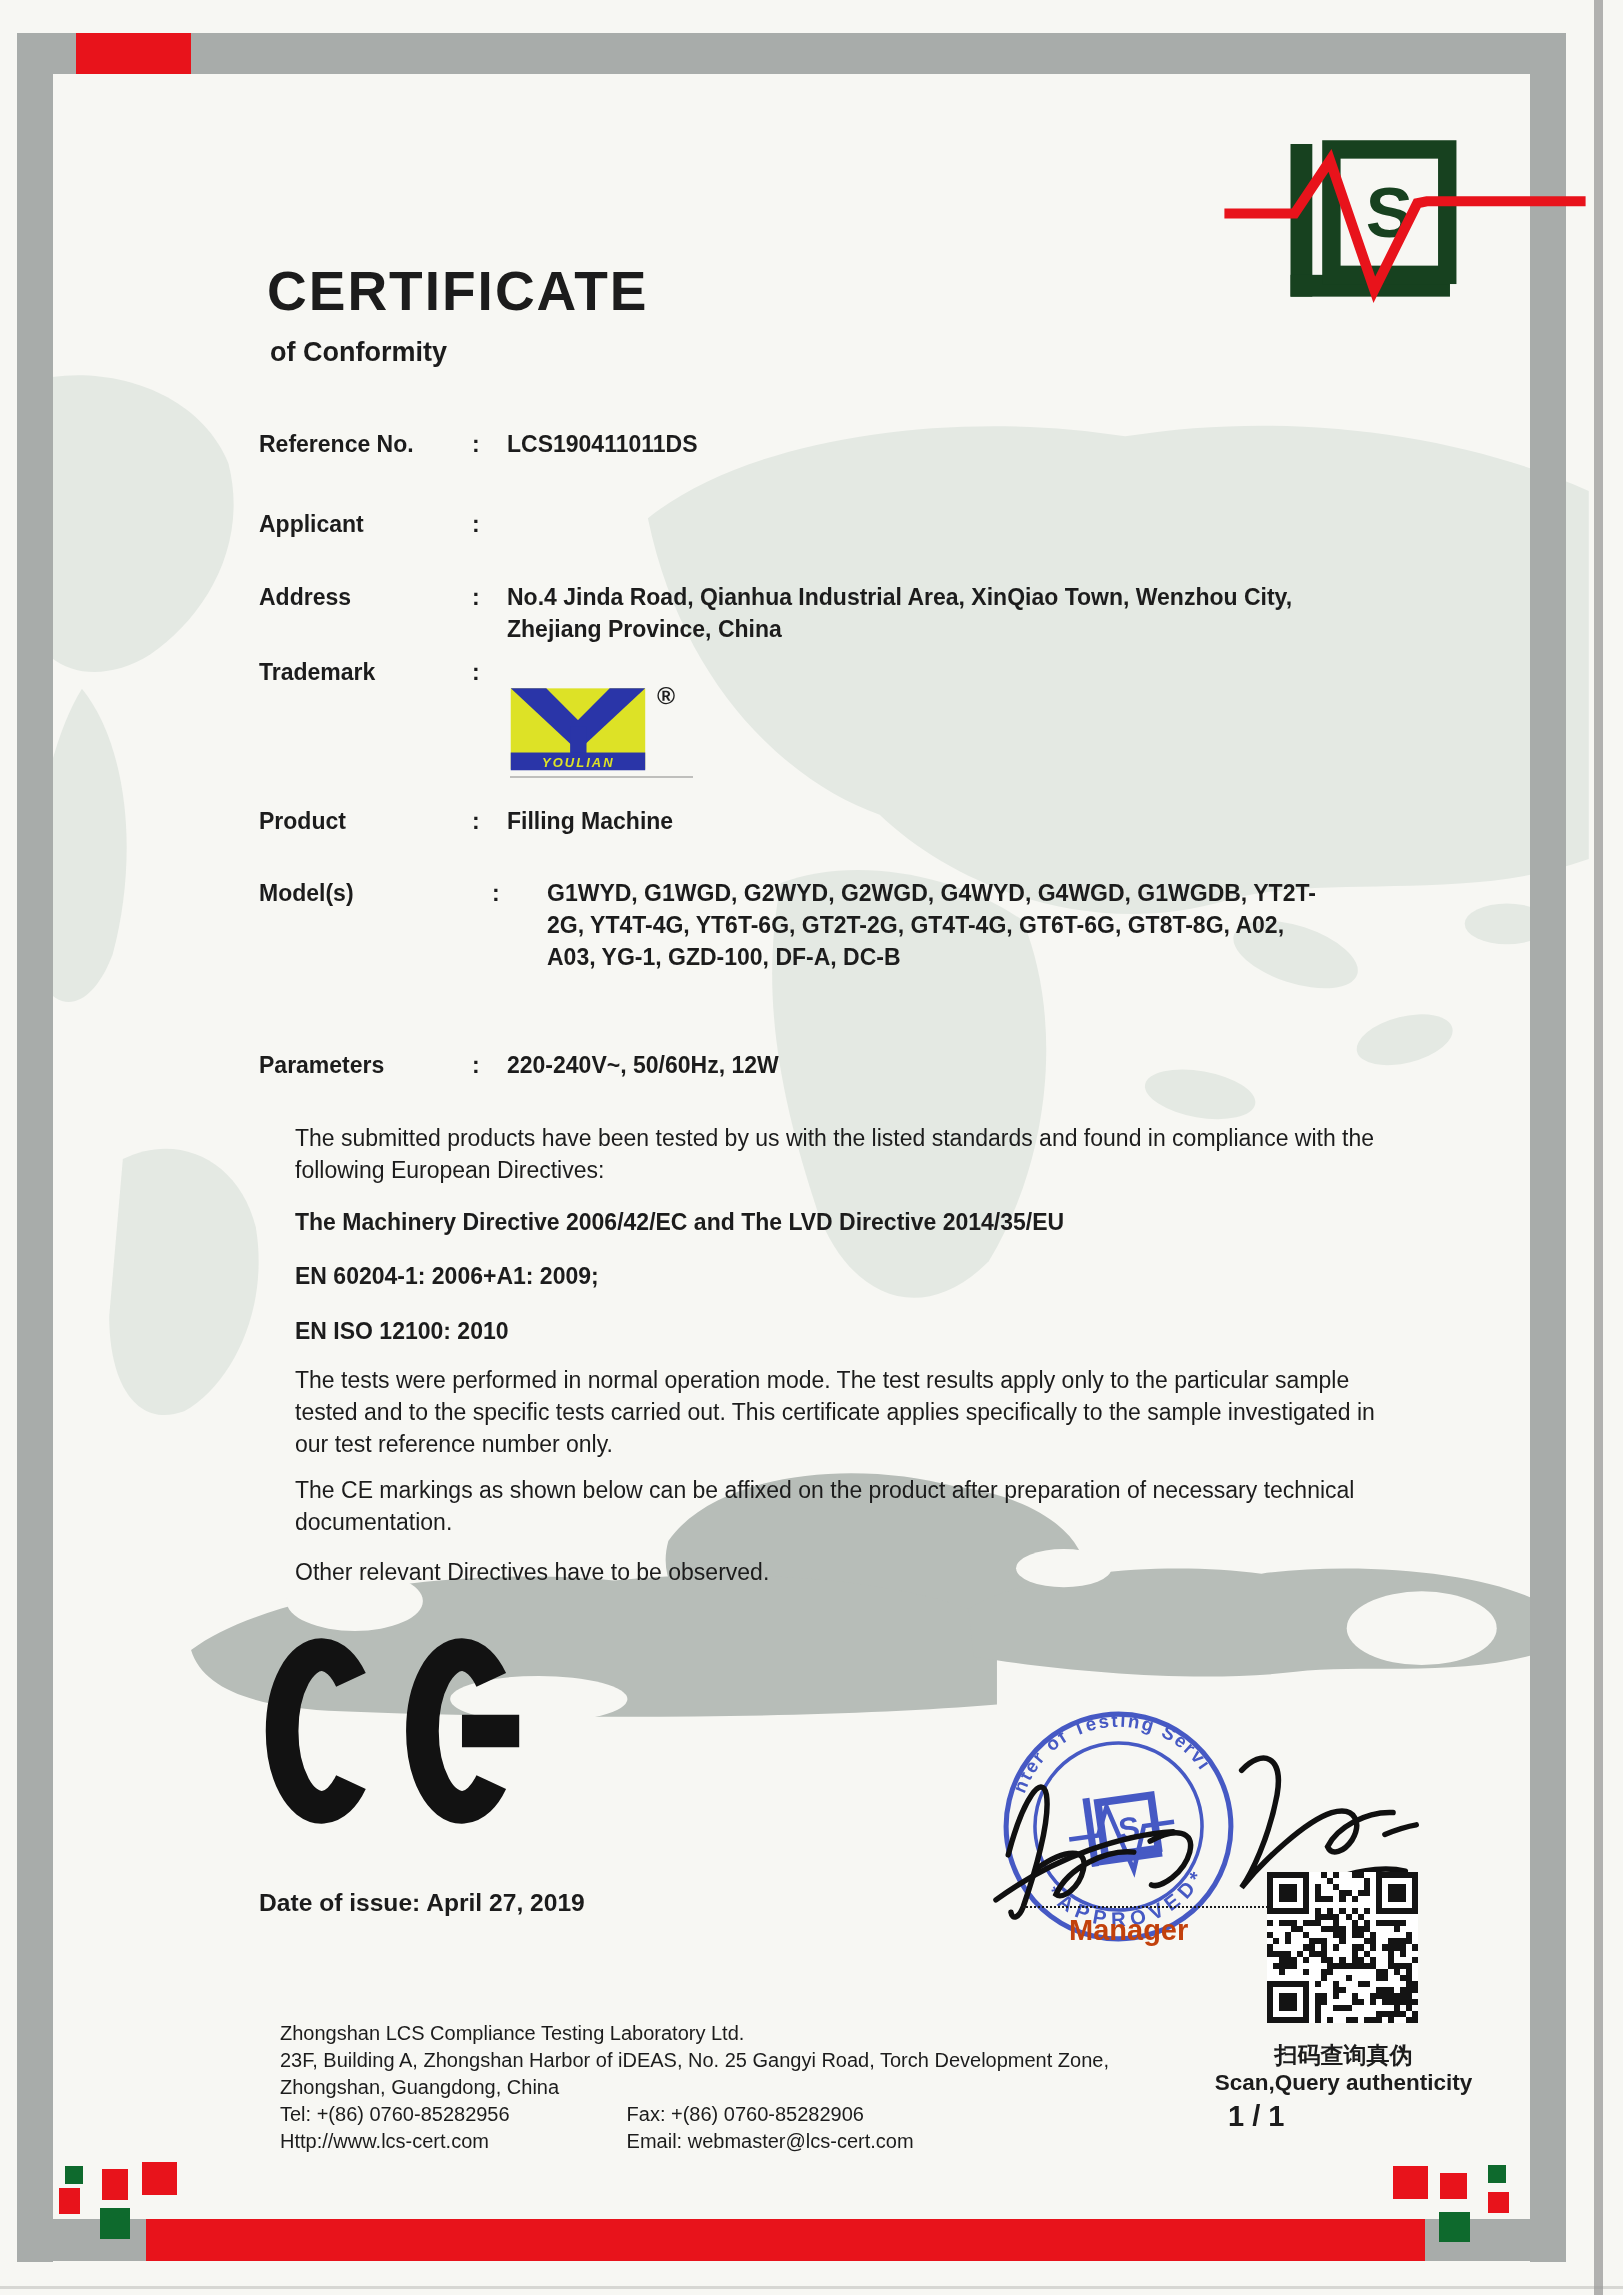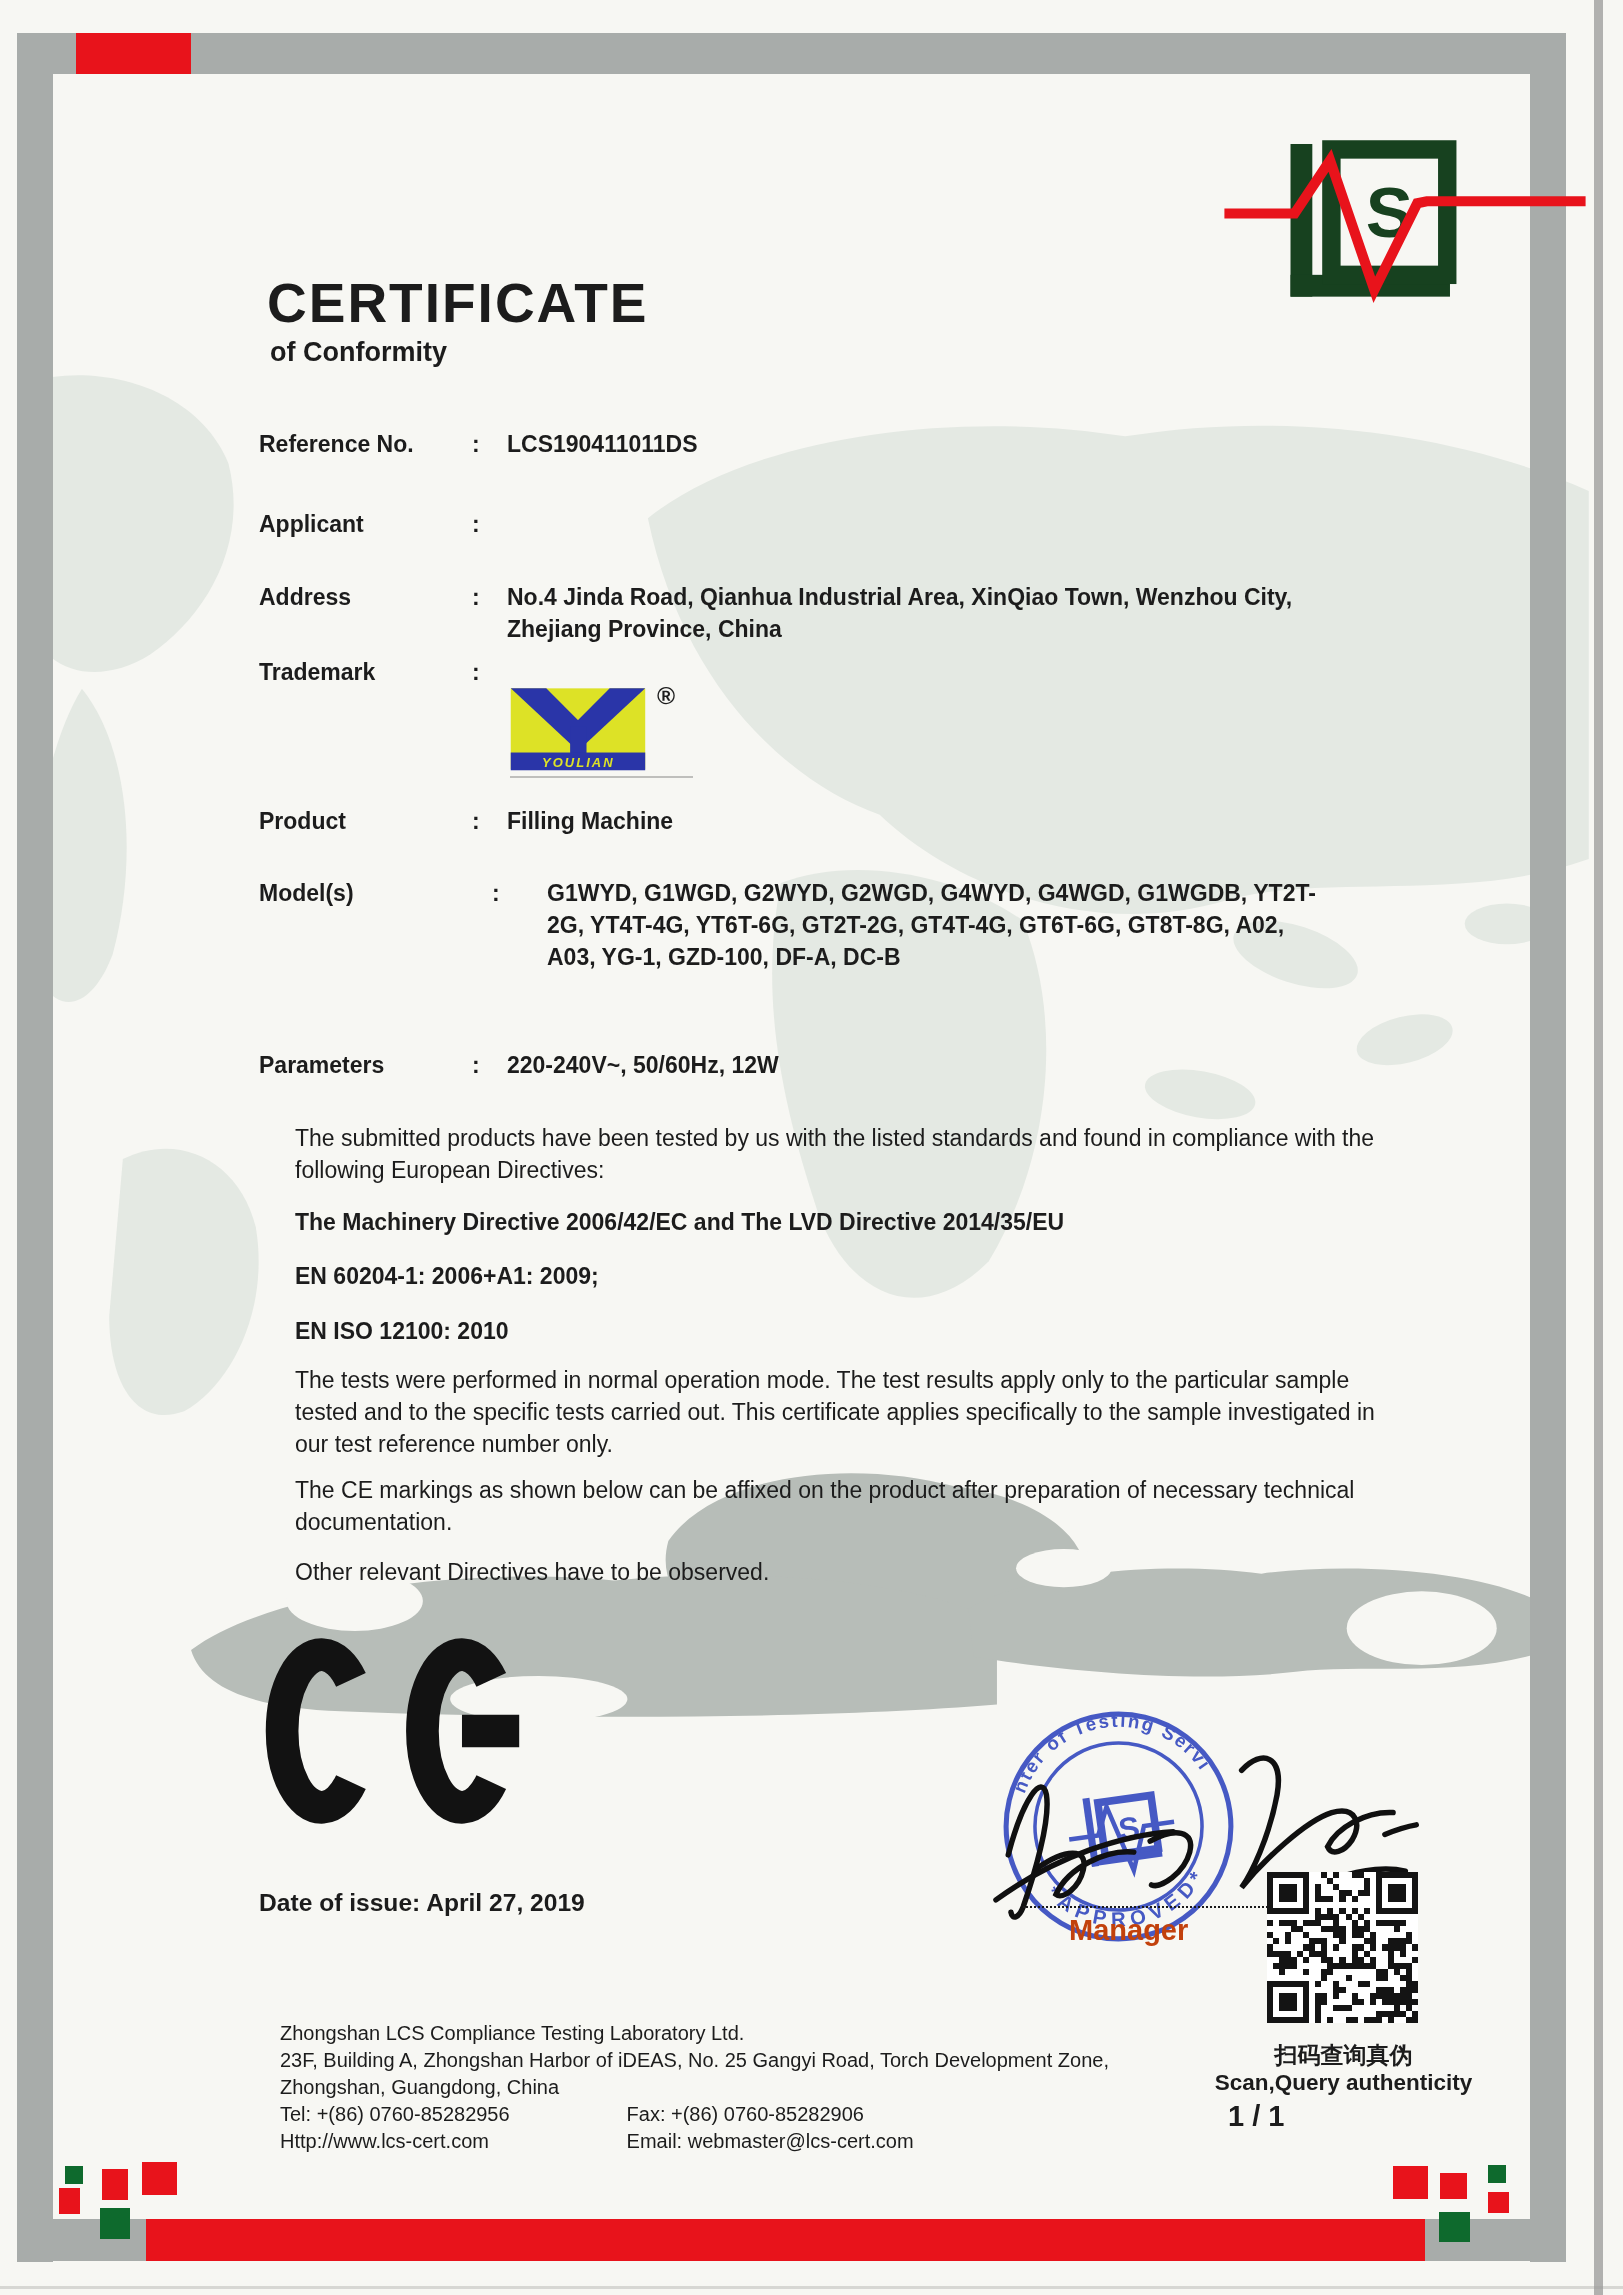--- a/index.html
+++ b/index.html
@@ -83,21 +83,21 @@
   <svg class="abs" style="left:1221px;top:126px" width="368" height="205" viewBox="0 0 540 300">
     <g fill="#17411f">
       <rect x="102" y="26" width="32" height="224"></rect>
       <rect x="102" y="218" width="234" height="32"></rect>
     </g>
     <rect x="162" y="34" width="170" height="184" fill="none" stroke="#17411f" stroke-width="27"></rect>
     <text x="247" y="163" font-size="104" font-weight="bold" fill="#17411f" text-anchor="middle">S</text>
     <polyline points="5,128 108,128 160,50 225,240 288,113 302,110 535,110" fill="none" stroke="#e8131b" stroke-width="15"></polyline>
   </svg>
 
-  <div class="abs title1" style="left:267px;top:271px;">CERTIFICATE</div>
+  <div class="abs title1" style="left:267px;top:259px;">CERTIFICATE</div>
   <div class="abs title2" style="left:270px;top:337px;">of Conformity</div>
 
   <div class="fieldrow" style="top:428px;">
     <span>Reference No.</span>
     <span>:</span>
     <span class="val">LCS190411011DS</span>
   </div>
   <div class="fieldrow" style="top:508px;">
     <span>Applicant</span>
     <span>:</span>

